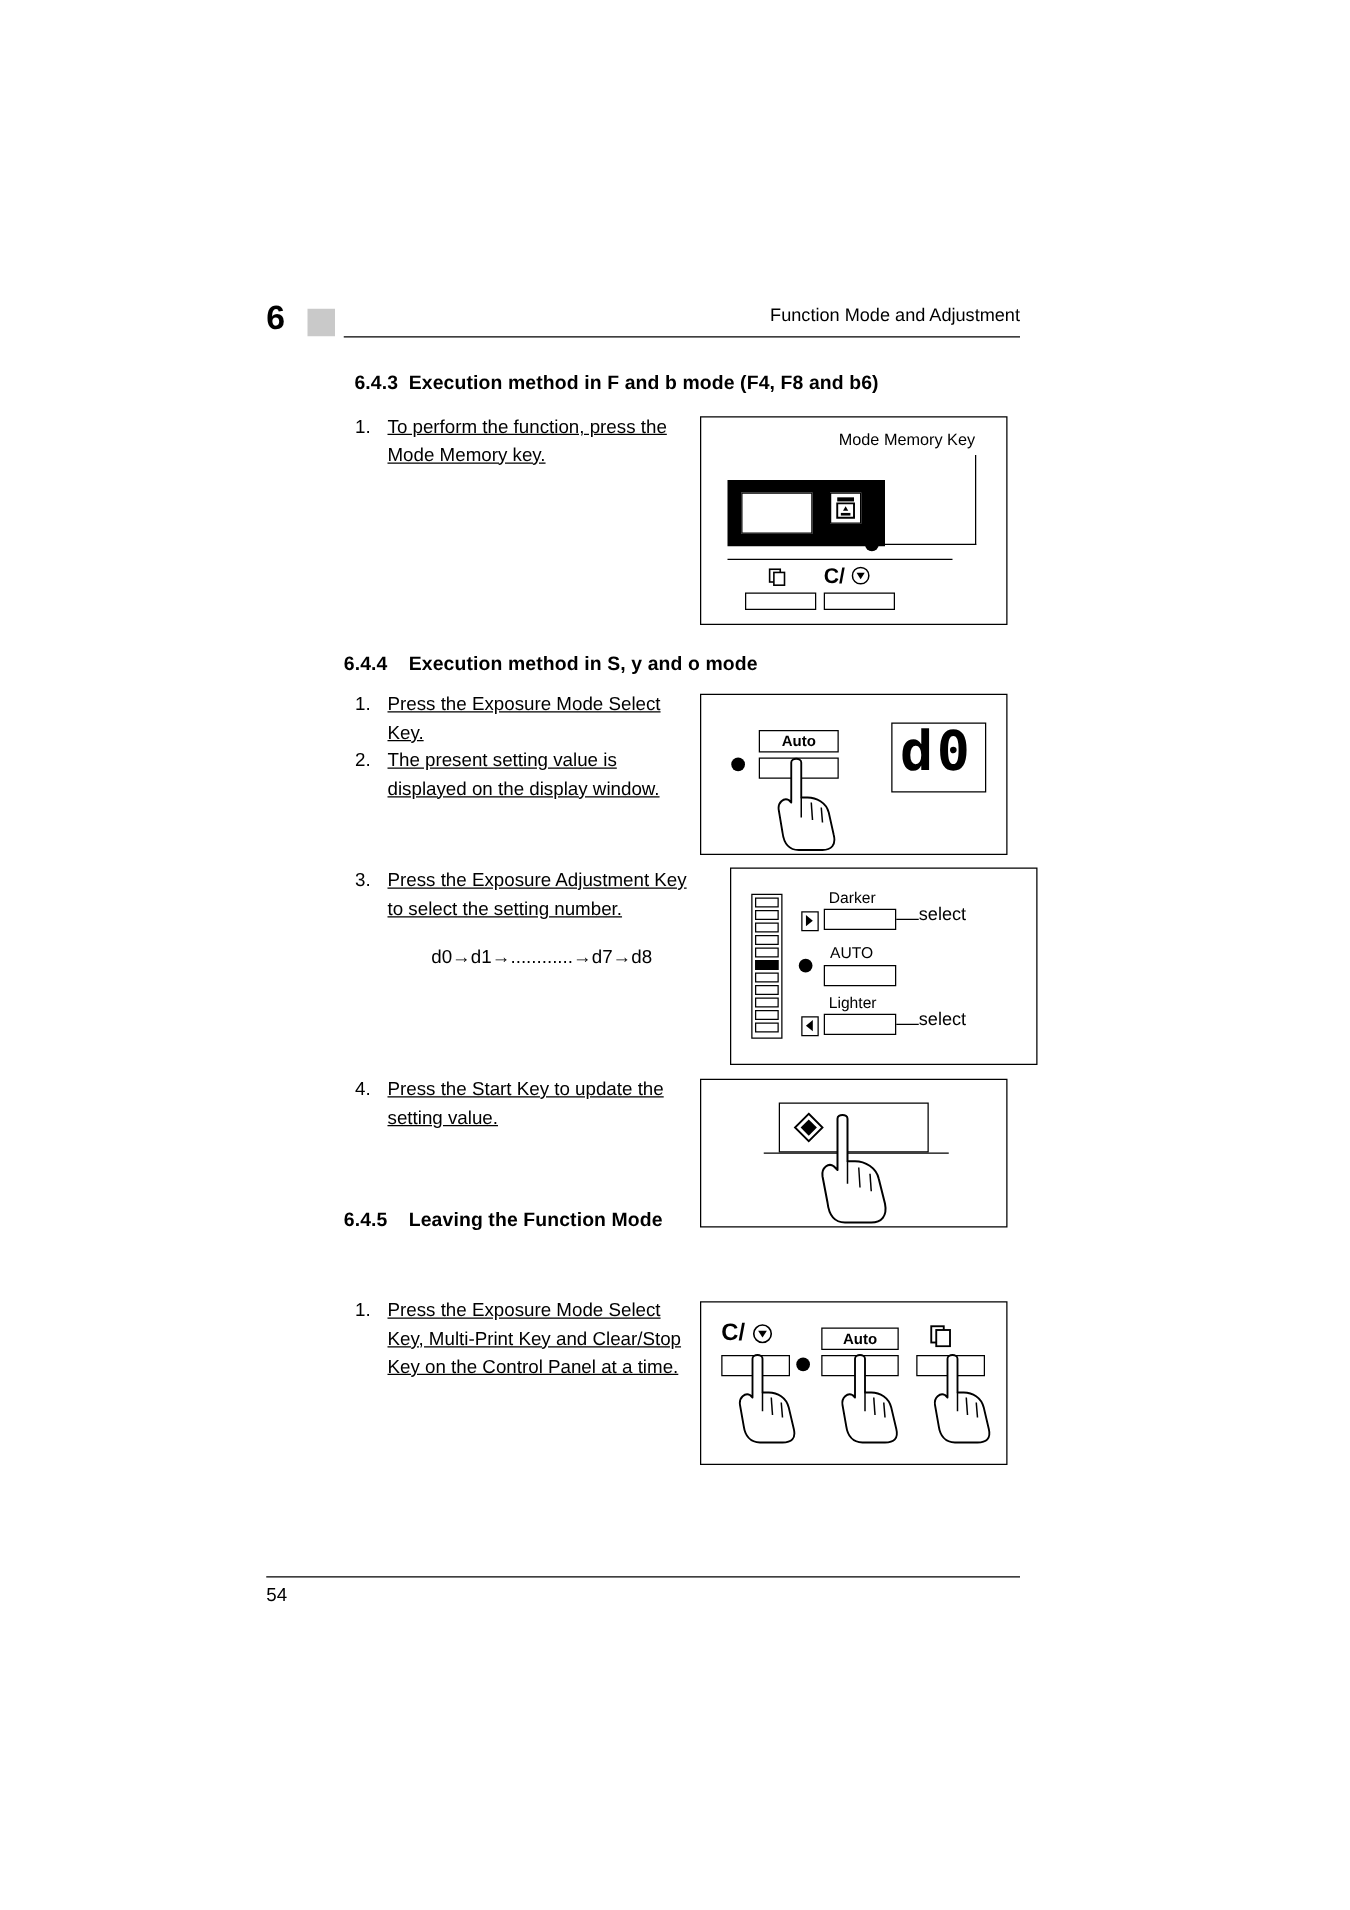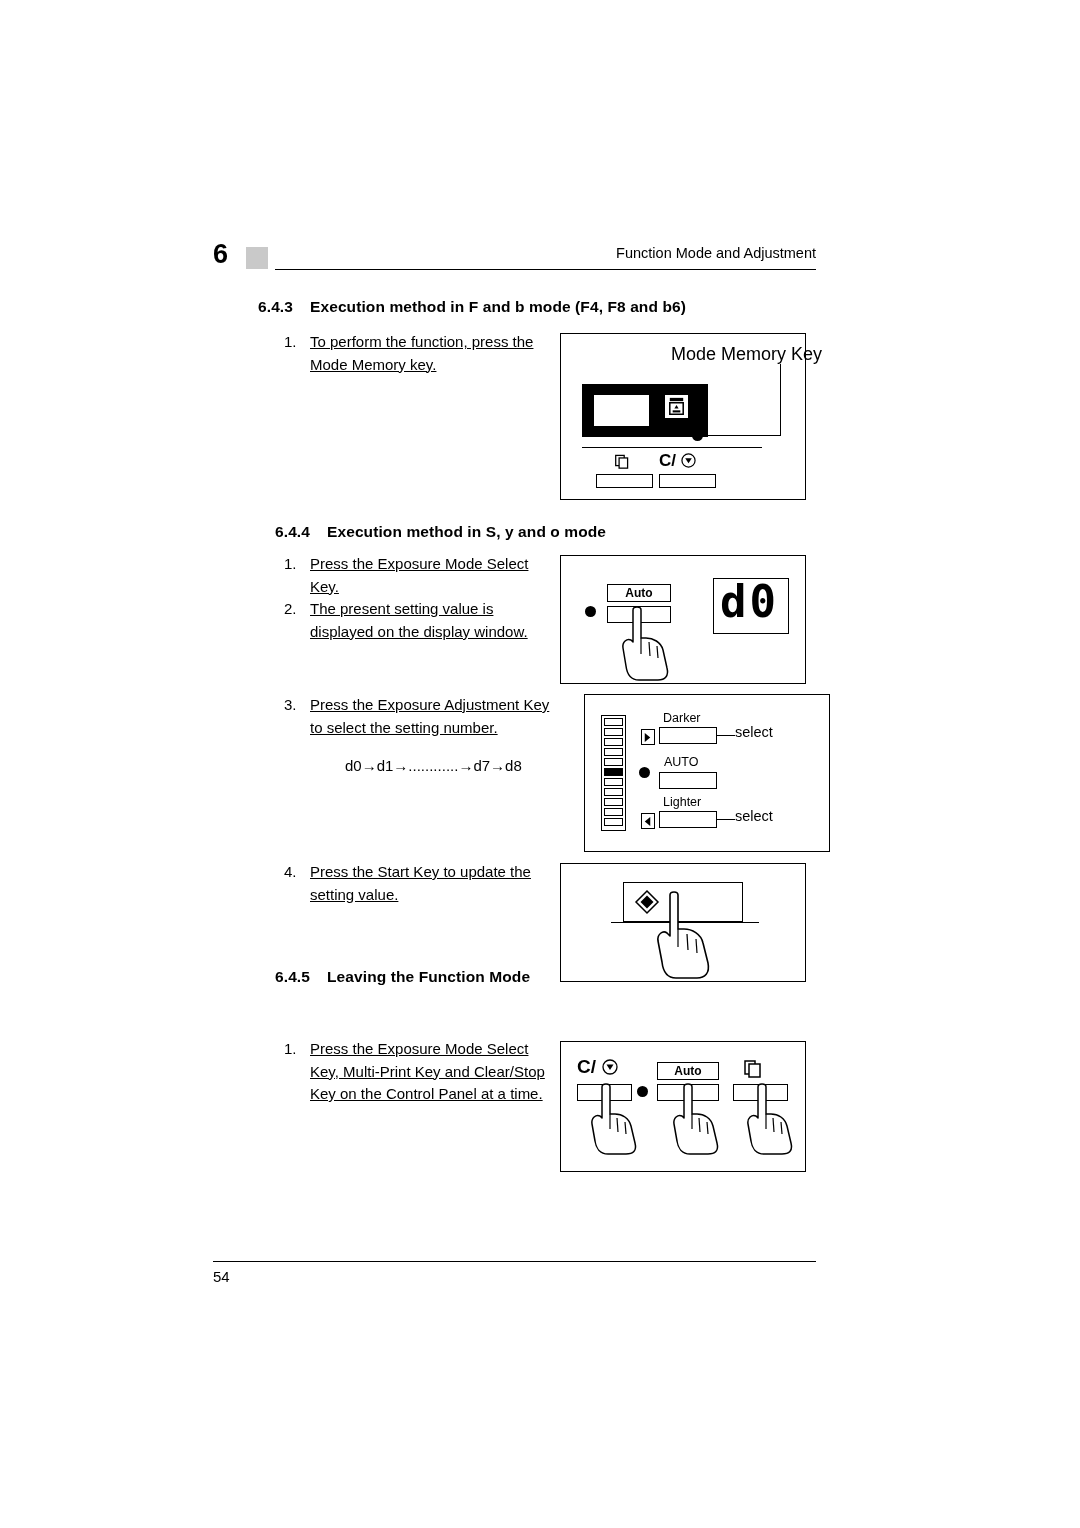--- a/index.html
+++ b/index.html
@@ -118,21 +118,21 @@
   .page-num {
     position: absolute;
     left: 213px;
     top: 1268px;
     font-size: 15px;
   }
 
   
   .f1-label {
     position: absolute;
-    font-size: 18px;
+    font-size: 13px;
     white-space: nowrap;
   }
   .blackpanel {
     position: absolute;
     background: #000;
   }
   .whitebox {
     position: absolute;
     background: #fff;
     border: 1.1px solid #000;
@@ -174,21 +174,21 @@
 
 <div class="page">
 
   <div class="header">
     <div class="chap-num">6</div>
     <div class="chap-bar"></div>
     <div class="header-rule"></div>
     <div class="header-title">Function Mode and Adjustment</div>
   </div>
 
-  <h3 class="sec" style="left:258px; top:298px;">
+  <h3 class="sec" style="left:275px; top:298px;text-align:center;">
     <span class="sec-num">6.4.3</span><span>Execution method in F and b mode (F4, F8 and b6)</span>
   </h3>
 
   <div class="step" style="left:284px; top:331px; width:265px;">
     <span class="num">1.</span>
     <span class="txt">To perform the function, press the Mode Memory key.</span>
   </div>
 
   <div class="fig" style="left:560px; top:333px; width:246px; height:167px;">
 

